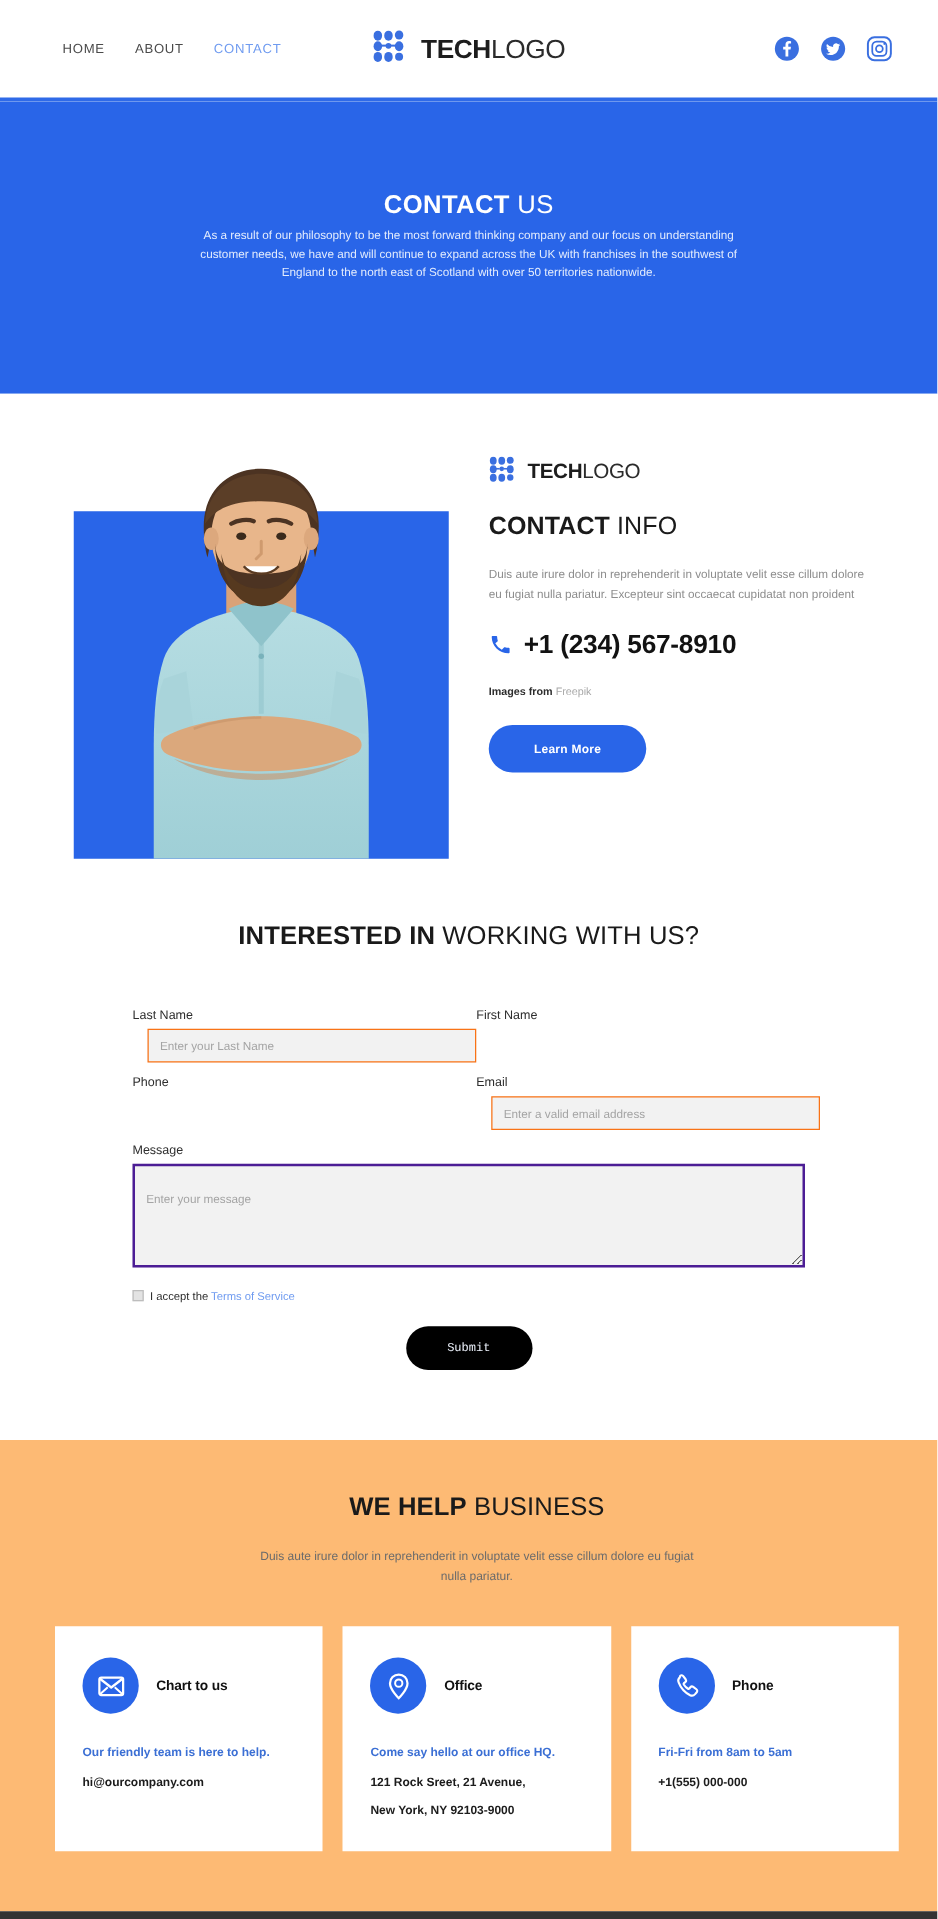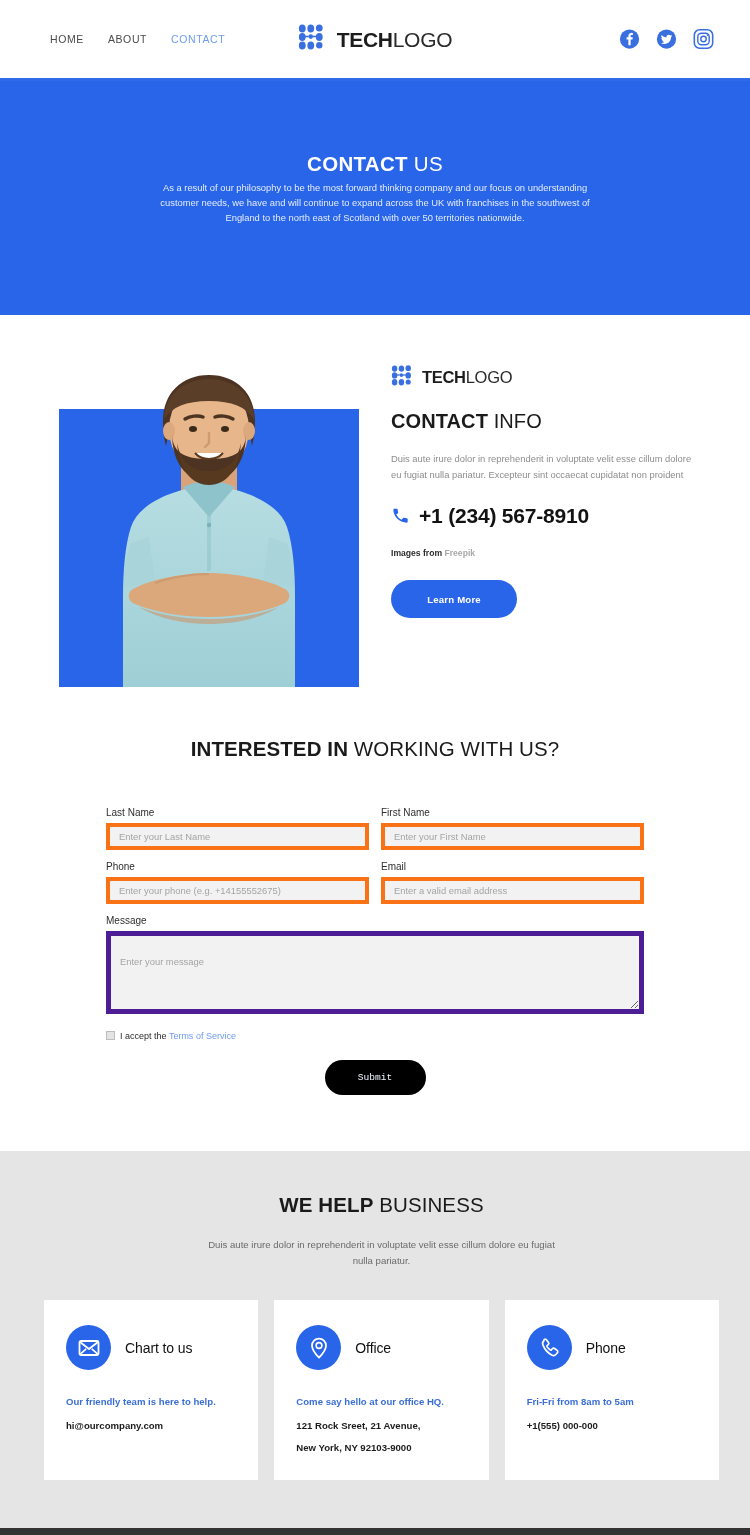--- a/index.html
+++ b/index.html
@@ -168,21 +168,21 @@
     color: #121212;
     letter-spacing: -0.2px;
     line-height: 1;
   }
   .credit-line {
     font-size: 8.6px;
     color: #2c2c2c;
     font-weight: 600;
     margin-bottom: 22px;
   }
-  .credit-line .credit-src { color: #a9a9a9; font-weight: 700; }
+  .credit-line .credit-src { color: #a9a9a9; font-weight: 400; }
   .btn-pill {
     display: inline-flex;
     align-items: center;
     justify-content: center;
     width: 126px;
     height: 38px;
     border-radius: 19px;
     background: #2965e8;
     color: #ffffff;
     font-size: 9.6px;
@@ -221,32 +221,33 @@
     display: block;
     font-size: 10px;
     color: #2e2e2e;
     font-weight: 400;
     margin-bottom: 5px;
   }
   .field-input {
     width: 100%;
     height: 27px;
     background: #f2f2f2;
-    border: 4px solid #f97316;
+    border: 1px solid #f97316;
     padding: 0 9px;
     font-size: 9.4px;
     color: #333;
     font-family: "Liberation Sans", sans-serif;
+    margin-left: 12px;
   }
   .field-input::placeholder { color: #a4a4a4; }
   .field-textarea {
     width: 100%;
     height: 83px;
     background: #f2f2f2;
-    border: 5px solid #4c1d95;
+    border: 2px solid #4c1d95;
     padding: 20px 9px;
     font-size: 9.4px;
     color: #333;
     resize: vertical;
     font-family: "Liberation Sans", sans-serif;
   }
   .field-textarea::placeholder { color: #a4a4a4; }
 
   .accept-row {
     display: flex;
@@ -278,21 +279,21 @@
     background: #000000;
     color: #eef3fd;
     font-size: 9.6px;
     border: none;
     cursor: pointer;
     font-family: Liberation Mono, monospace;
   }
 
   
   .help-section {
-    background: #e5e5e5;
+    background: #fdba74;
     padding: 44px 0 48px 13px;
   }
   .help-heading {
     text-align: center;
     font-size: 20.5px;
     color: #1a1a1a;
     font-weight: 400;
     letter-spacing: 0.1px;
     line-height: 1;
     margin-bottom: 22px;
@@ -327,22 +328,22 @@
   .card-icon {
     width: 45px; height: 45px;
     border-radius: 50%;
     background: #2965e8;
     display: flex;
     align-items: center;
     justify-content: center;
     flex: 0 0 auto;
   }
   .card-title {
-    font-size: 14px;
-    font-weight: 400;
+    font-size: 11px;
+    font-weight: 700;
     color: #111111;
     letter-spacing: -0.1px;
   }
   .card-tagline {
     font-size: 9.6px;
     color: #3b6fd4;
     font-weight: 700;
     margin-bottom: 13px;
   }
   .card-line {
@@ -527,25 +528,23 @@
     <b>INTERESTED IN</b><span> WORKING WITH US?</span>
   </h2>
 
   <div class="form-grid">
     <div class="field">
       <label class="field-label">Last Name</label>
       <input class="field-input" type="text" placeholder="Enter your Last Name" style="">
     </div>
     <div class="field">
       <label class="field-label">First Name</label>
-      <input class="field-input" type="text" placeholder="Enter your First Name" style="">
     </div>
     <div class="field">
       <label class="field-label">Phone</label>
-      <input class="field-input" type="text" placeholder="Enter your phone (e.g. +14155552675)" style="">
     </div>
     <div class="field">
       <label class="field-label">Email</label>
       <input class="field-input" type="text" placeholder="Enter a valid email address" style="">
     </div>
     <div class="field full">
       <label class="field-label">Message</label>
       <textarea class="field-textarea" placeholder="Enter your message" style=""></textarea>
     </div>
 

